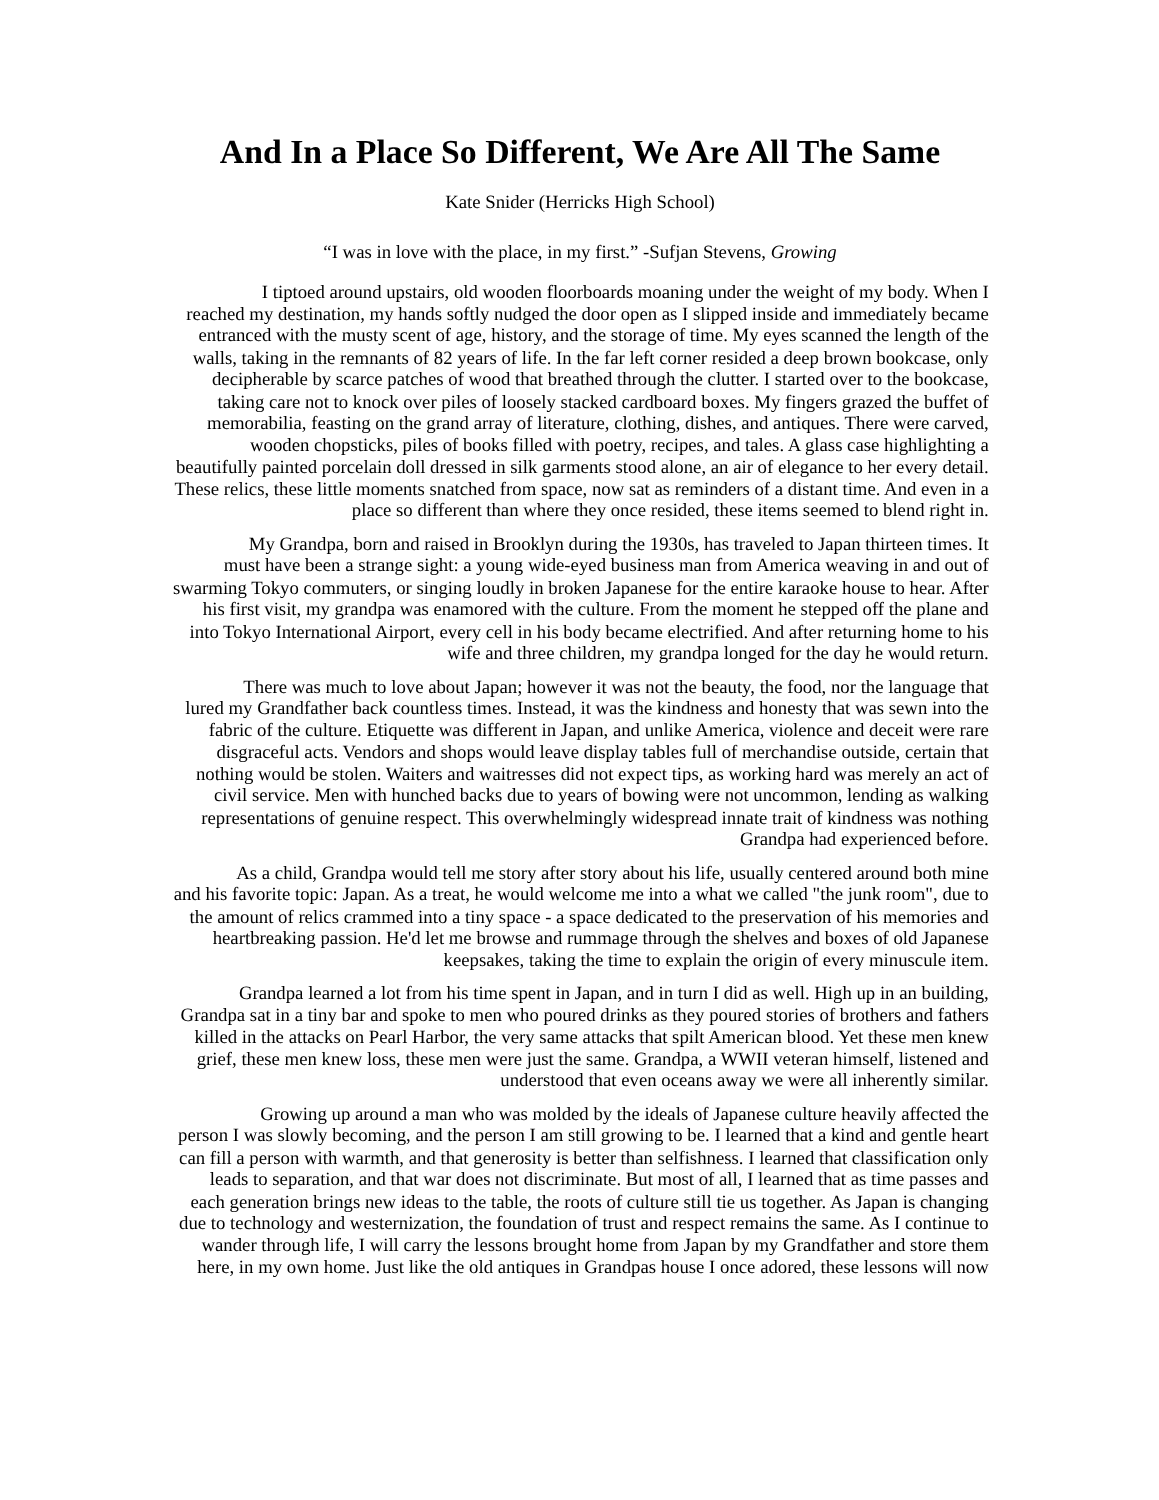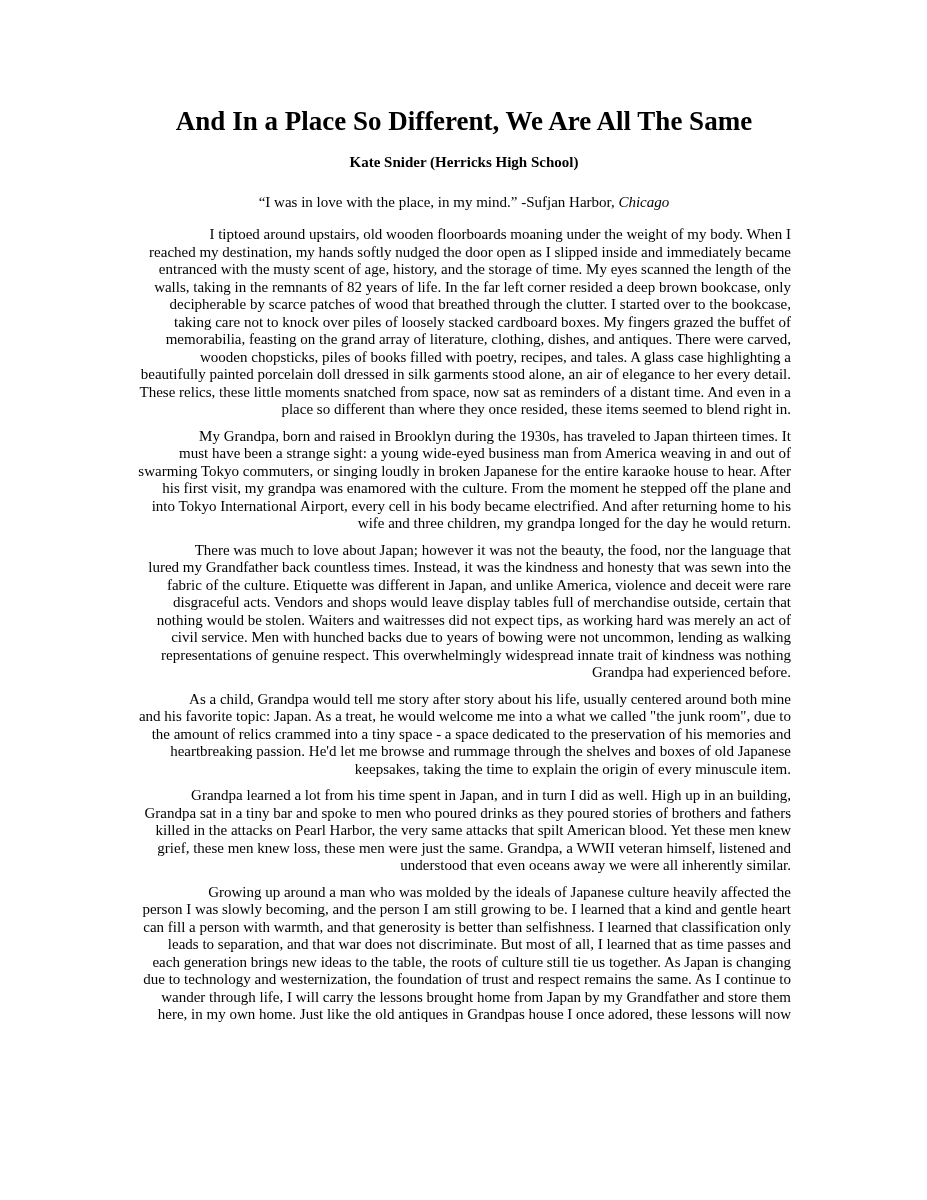--- a/index.html
+++ b/index.html
@@ -26,21 +26,21 @@
     margin: 106px auto 0 auto;
     max-width: 620px;
     font-size: 27px;
     line-height: 31px;
     font-weight: bold;
     text-align: center;
   }
   .byline {
     margin-top: 17px;
     font-size: 15px;
-    font-weight: bold;
+    font-weight: normal;
     text-align: center;
   }
   .epigraph {
     margin-top: 23px;
     font-size: 15px;
     text-align: center;
   }
   .epigraph .work {
     font-style: italic;
   }
@@ -63,21 +63,21 @@
     font-size: 15px;
   }
 </style>
 </head>
 <body>
 
 <div class="page">
   <div class="content">
     <h1 class="title">And In a Place So Different, We Are All The Same</h1>
     <div class="byline">Kate Snider (Herricks High School)</div>
-    <div class="epigraph"><span>“I was in love with the place, in my mind.” -Sufjan Harbor, </span><span class="work">Chicago</span></div>
+    <div class="epigraph"><span>“I was in love with the place, in my first.” -Sufjan Stevens, </span><span class="work">Growing</span></div>
     <div class="essay">
       <p>I tiptoed around upstairs, old wooden floorboards moaning under the weight of my body. When I reached my destination, my hands softly nudged the door open as I slipped inside and immediately became entranced with the musty scent of age, history, and the storage of time. My eyes scanned the length of the walls, taking in the remnants of 82 years of life. In the far left corner resided a deep brown bookcase, only decipherable by scarce patches of wood that breathed through the clutter. I started over to the bookcase, taking care not to knock over piles of loosely stacked cardboard boxes. My fingers grazed the buffet of memorabilia, feasting on the grand array of literature, clothing, dishes, and antiques. There were carved, wooden chopsticks, piles of books filled with poetry, recipes, and tales. A glass case highlighting a beautifully painted porcelain doll dressed in silk garments stood alone, an air of elegance to her every detail. These relics, these little moments snatched from space, now sat as reminders of a distant time. And even in a place so different than where they once resided, these items seemed to blend right in.</p>
       <p>My Grandpa, born and raised in Brooklyn during the 1930s, has traveled to Japan thirteen times. It must have been a strange sight: a young wide-eyed business man from America weaving in and out of swarming Tokyo commuters, or singing loudly in broken Japanese for the entire karaoke house to hear. After his first visit, my grandpa was enamored with the culture. From the moment he stepped off the plane and into Tokyo International Airport, every cell in his body became electrified. And after returning home to his wife and three children, my grandpa longed for the day he would return.</p>
       <p>There was much to love about Japan; however it was not the beauty, the food, nor the language that lured my Grandfather back countless times. Instead, it was the kindness and honesty that was sewn into the fabric of the culture. Etiquette was different in Japan, and unlike America, violence and deceit were rare disgraceful acts. Vendors and shops would leave display tables full of merchandise outside, certain that nothing would be stolen. Waiters and waitresses did not expect tips, as working hard was merely an act of civil service. Men with hunched backs due to years of bowing were not uncommon, lending as walking representations of genuine respect. This overwhelmingly widespread innate trait of kindness was nothing Grandpa had experienced before.</p>
       <p>As a child, Grandpa would tell me story after story about his life, usually centered around both mine and his favorite topic: Japan. As a treat, he would welcome me into a what we called "the junk room", due to the amount of relics crammed into a tiny space - a space dedicated to the preservation of his memories and heartbreaking passion. He'd let me browse and rummage through the shelves and boxes of old Japanese keepsakes, taking the time to explain the origin of every minuscule item.</p>
       <p>Grandpa learned a lot from his time spent in Japan, and in turn I did as well. High up in an building, Grandpa sat in a tiny bar and spoke to men who poured drinks as they poured stories of brothers and fathers killed in the attacks on Pearl Harbor, the very same attacks that spilt American blood. Yet these men knew grief, these men knew loss, these men were just the same. Grandpa, a WWII veteran himself, listened and understood that even oceans away we were all inherently similar.</p>
       <p>Growing up around a man who was molded by the ideals of Japanese culture heavily affected the person I was slowly becoming, and the person I am still growing to be. I learned that a kind and gentle heart can fill a person with warmth, and that generosity is better than selfishness. I learned that classification only leads to separation, and that war does not discriminate. But most of all, I learned that as time passes and each generation brings new ideas to the table, the roots of culture still tie us together. As Japan is changing due to technology and westernization, the foundation of trust and respect remains the same. As I continue to wander through life, I will carry the lessons brought home from Japan by my Grandfather and store them here, in my own home. Just like the old antiques in Grandpas house I once adored, these lessons will now reside in a place so different from where they were taken, and yet seamlessly blend right in.</p>
     </div>
   </div>
 </div>

